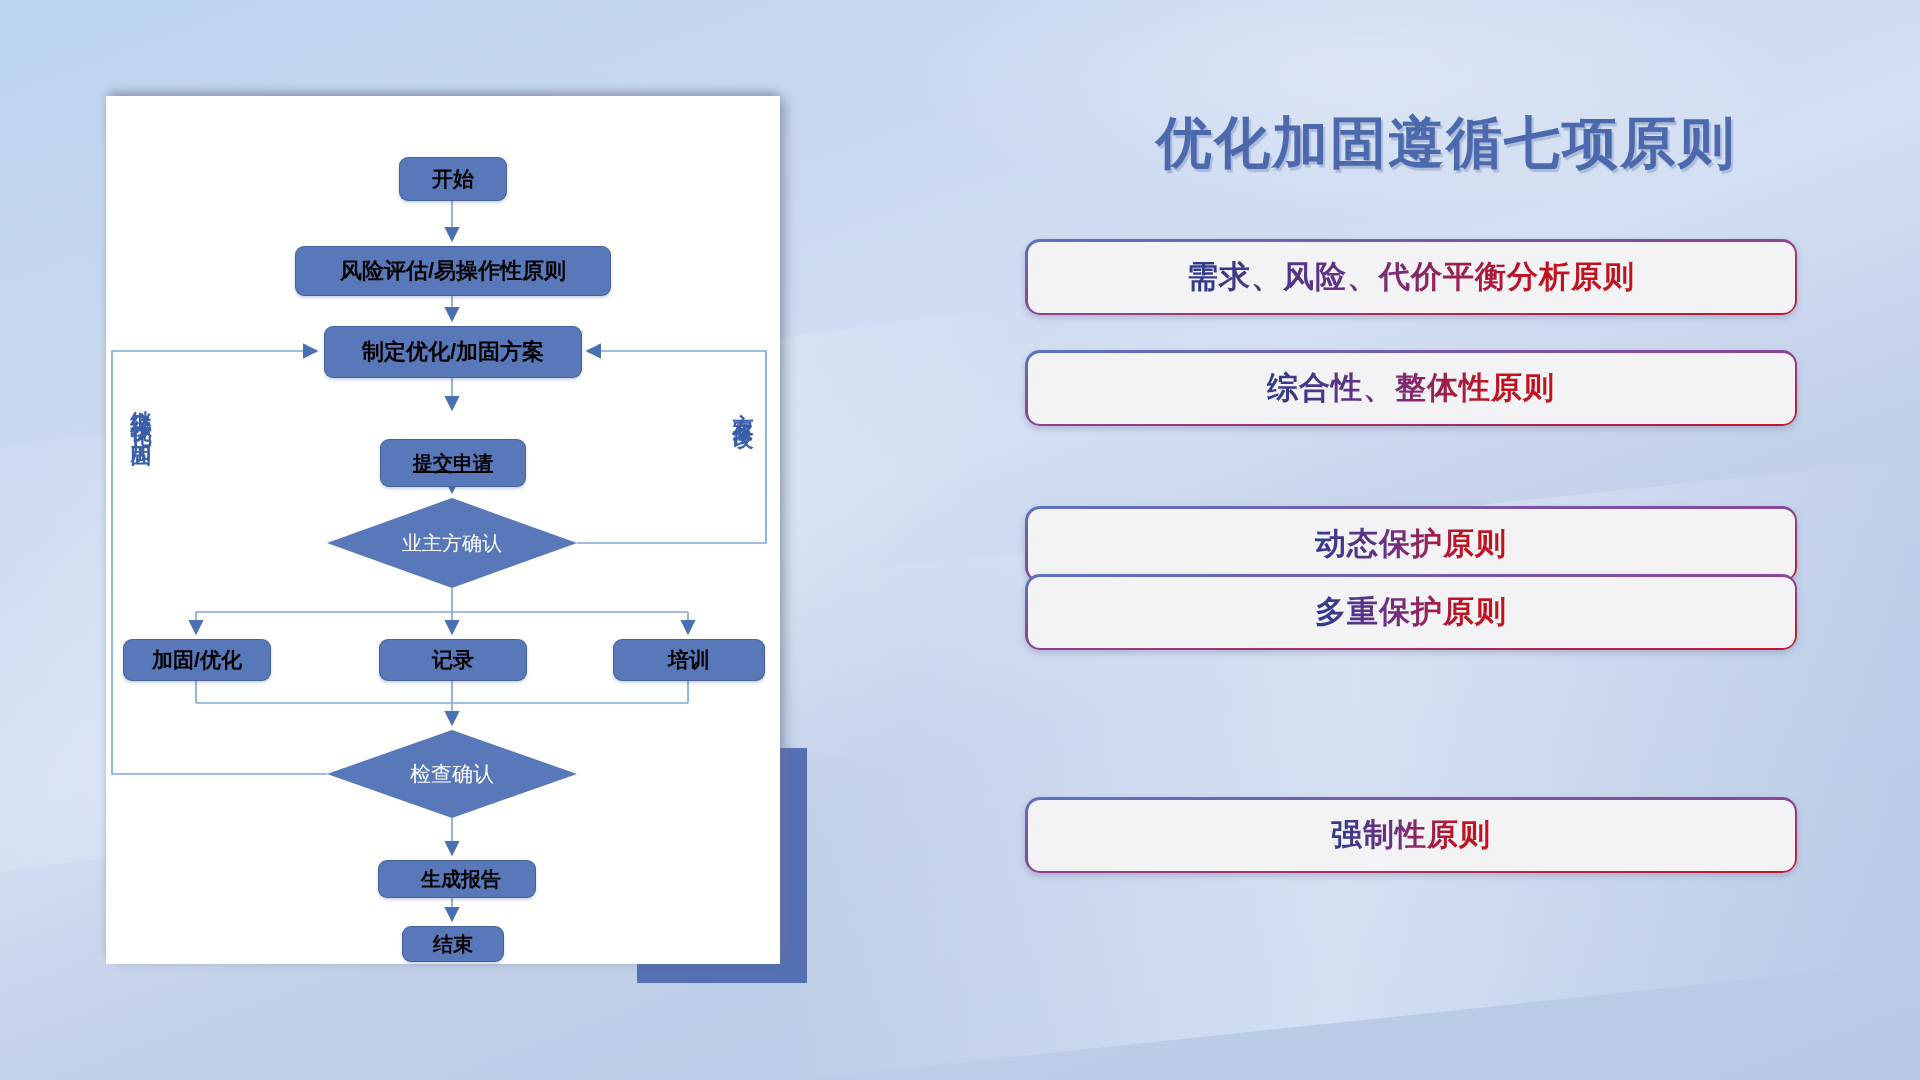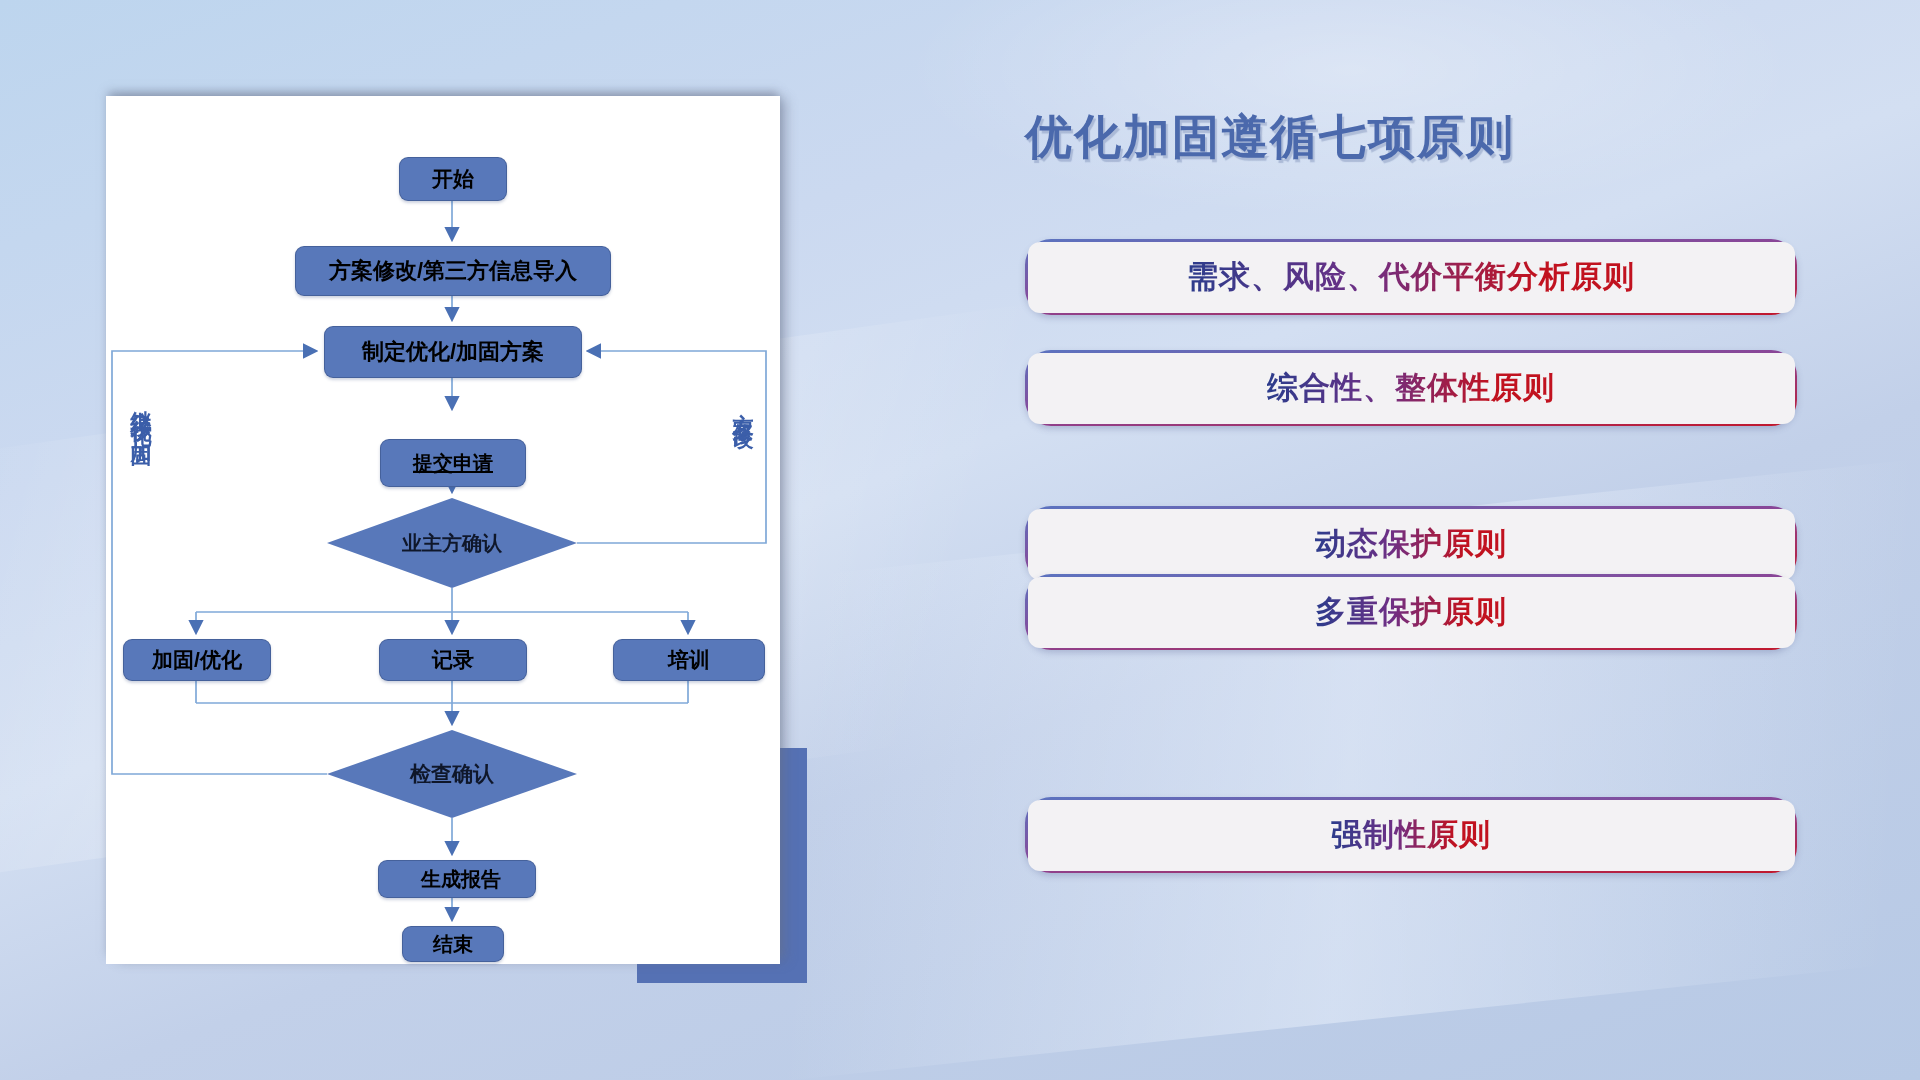--- a/index.html
+++ b/index.html
@@ -41,37 +41,37 @@
   .node.n-risk    {left:295px;top:246px;width:314px;height:48px;font-size:22px;}
   .node.n-plan    {left:324px;top:326px;width:256px;height:50px;font-size:22px;}
   .node.n-submit  {left:380px;top:439px;width:144px;height:46px;font-size:20px;text-decoration:underline;}
   .node.n-reinforce{left:123px;top:639px;width:146px;height:40px;font-size:21px;}
   .node.n-record  {left:379px;top:639px;width:146px;height:40px;font-size:21px;}
   .node.n-training{left:613px;top:639px;width:150px;height:40px;font-size:21px;}
   .node.n-report  {left:378px;top:860px;width:148px;height:36px;font-size:20px;padding-left:8px;}
   .node.n-end     {left:402px;top:926px;width:100px;height:34px;font-size:20px;}
 
   .diamond{position:absolute;display:flex;align-items:center;justify-content:center;
-    background:#5878ba;color:#0f172a;font-weight:bold;z-index:4;border:none;border-radius:0;
+    background:#5878ba;color:#ffffff;font-weight:normal;z-index:4;border:none;border-radius:0;
     clip-path:polygon(50% 0,100% 50%,50% 100%,0 50%);box-shadow:none;}
   .diamond.n-owner{left:327px;top:498px;width:250px;height:90px;font-size:20px;}
   .diamond.n-check{left:327px;top:730px;width:250px;height:88px;font-size:21px;}
 
   .vlabel{position:absolute;z-index:4;color:#3b5ea9;font-weight:bold;font-size:21px;
     writing-mode:vertical-rl;letter-spacing:5px;line-height:1;}
   .vlabel.continue{left:131px;top:394px;}
   .vlabel.modify  {left:733px;top:396px;}
 
   
-  .slide-title{position:absolute;left:1025px;top:106px;width:772px;z-index:3;
-    font-size:47px;font-weight:bold;color:#4b69ac;letter-spacing:2px;
+  .slide-title{position:absolute;left:1060px;top:106px;width:772px;z-index:3;
+    text-align:center;font-size:56px;font-weight:bold;color:#4b69ac;letter-spacing:2px;
     text-shadow:2px 3px 1px rgba(73,93,148,.28);}
 
   .principle{position:absolute;left:1025px;width:772px;height:76px;z-index:3;
-    border-radius:26px;padding:2.5px;box-sizing:border-box;
+    border-radius:15px;padding:2.5px;box-sizing:border-box;
     background:linear-gradient(175deg,#5b74c0 0%,#8a4596 48%,#c2172b 100%);
     box-shadow:0 3px 6px rgba(90,100,150,.30);}
   .principle-inner{width:100%;height:100%;border-radius:12px;background:#f3f2f4;
     display:flex;align-items:center;justify-content:center;}
   .principle-text{font-size:31px;font-weight:bold;letter-spacing:1px;
     background:linear-gradient(90deg,#2c3c8c 0%,#6f2f85 40%,#c1121f 78%);
     -webkit-background-clip:text;background-clip:text;
     -webkit-text-fill-color:transparent;color:#8a2050;}
   .principle.p0{top:239px;} .principle.p1{top:350px;} .principle.p2{top:462px;margin-top:44px;}
   .principle.p3{top:574px;} .principle.p4{top:686px;} .principle.p5{top:797px;}
@@ -110,21 +110,21 @@
       <path d="M196,703 H688"></path>
       <path d="M452,703 V724" marker-end="url(#arr)"></path>
       <path d="M452,818 V854" marker-end="url(#arr)"></path>
       <path d="M452,896 V920" marker-end="url(#arr)"></path>
       <path d="M327,774 H112 V351 H316" marker-end="url(#arr)"></path>
       <path d="M577,543 H766 V351 H588" marker-end="url(#arr)"></path>
     </g>
   </svg>
 
   <div class="node n-start">开始</div>
-  <div class="node n-risk">方案修改/第三方信息导入</div>
+  <div class="node n-risk">风险评估/易操作性原则</div>
   <div class="node n-plan">制定优化/加固方案</div>
   <div class="node n-submit">提交申请</div>
   <div class="diamond n-owner">业主方确认</div>
   <div class="node n-reinforce">加固/优化</div>
   <div class="node n-record">记录</div>
   <div class="node n-training">培训</div>
   <div class="diamond n-check">检查确认</div>
   <div class="node n-report">生成报告</div>
   <div class="node n-end">结束</div>
 

